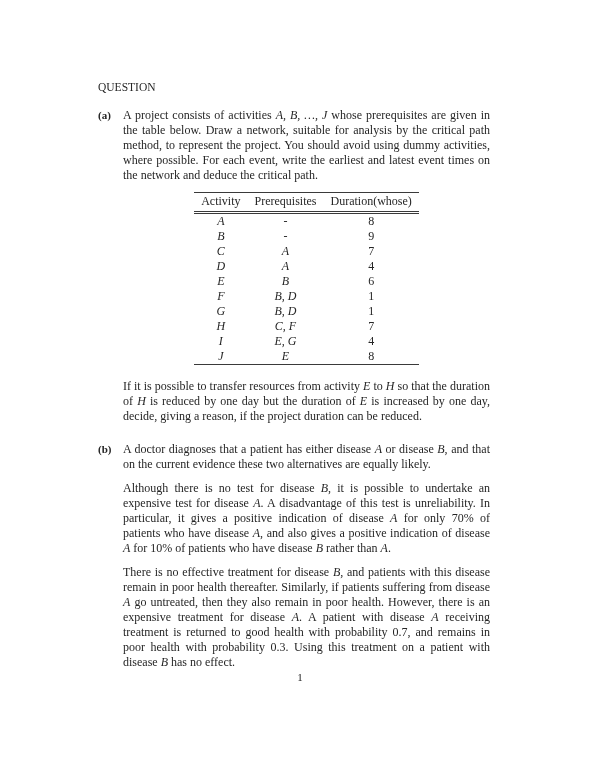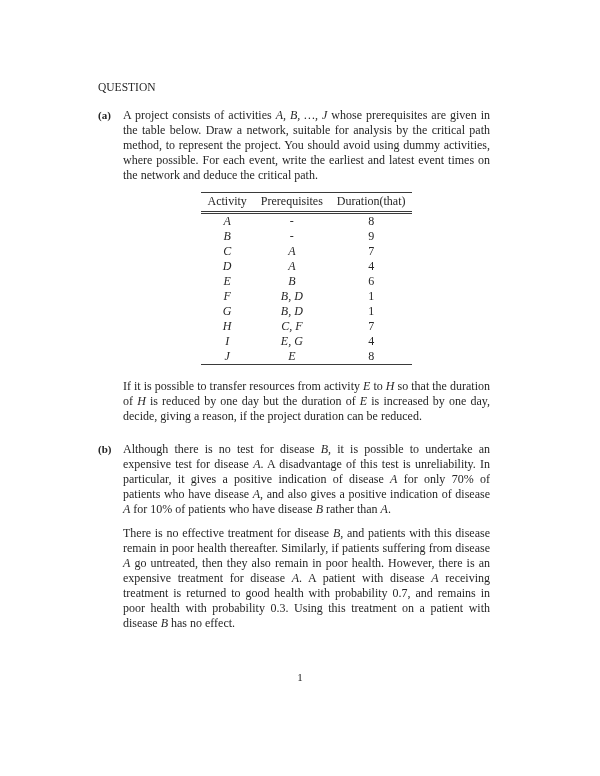--- a/index.html
+++ b/index.html
@@ -92,21 +92,21 @@
     <div class="part">
       <div class="part-label">(a)</div>
       <div class="part-body">
         <p>A project consists of activities <span class="mvar">A, B, …, J</span> whose prerequisites are given in the table below. Draw a network, suitable for analysis by the critical path method, to represent the project. You should avoid using dummy activities, where possible. For each event, write the earliest and latest event times on the network and deduce the critical path.</p>
 
         <table class="prereq">
           <thead>
             <tr>
               <th>Activity</th>
               <th>Prerequisites</th>
-              <th>Duration(that)</th>
+              <th>Duration(whose)</th>
             </tr>
           </thead>
           <tbody>
             <tr>
               <td class="mvar">A</td>
               <td class="mvar">-</td>
               <td>8</td>
             </tr>
             <tr>
               <td class="mvar">B</td>
@@ -156,20 +156,21 @@
           </tbody>
         </table>
 
         <p>If it is possible to transfer resources from activity <span class="mvar">E</span> to <span class="mvar">H</span> so that the duration of <span class="mvar">H</span> is reduced by one day but the duration of <span class="mvar">E</span> is increased by one day, decide, giving a reason, if the project duration can be reduced.</p>
       </div>
     </div>
 
     <div class="part">
       <div class="part-label">(b)</div>
       <div class="part-body">
+        <p>A doctor diagnoses that a patient has either disease <span class="mvar">A</span> or disease <span class="mvar">B</span>, and that on the current evidence these two alternatives are equally likely.</p>
         <p>Although there is no test for disease <span class="mvar">B</span>, it is possible to undertake an expensive test for disease <span class="mvar">A</span>. A disadvantage of this test is unreliability. In particular, it gives a positive indication of disease <span class="mvar">A</span> for only 70% of patients who have disease <span class="mvar">A</span>, and also gives a positive indication of disease <span class="mvar">A</span> for 10% of patients who have disease <span class="mvar">B</span> rather than <span class="mvar">A</span>.</p>
         <p>There is no effective treatment for disease <span class="mvar">B</span>, and patients with this disease remain in poor health thereafter. Similarly, if patients suffering from disease <span class="mvar">A</span> go untreated, then they also remain in poor health. However, there is an expensive treatment for disease <span class="mvar">A</span>. A patient with disease <span class="mvar">A</span> receiving treatment is returned to good health with probability 0.7, and remains in poor health with probability 0.3. Using this treatment on a patient with disease <span class="mvar">B</span> has no effect.</p>
       </div>
     </div>
 
   </div>
 
   <div class="page-number">1</div>
 </div>
 

